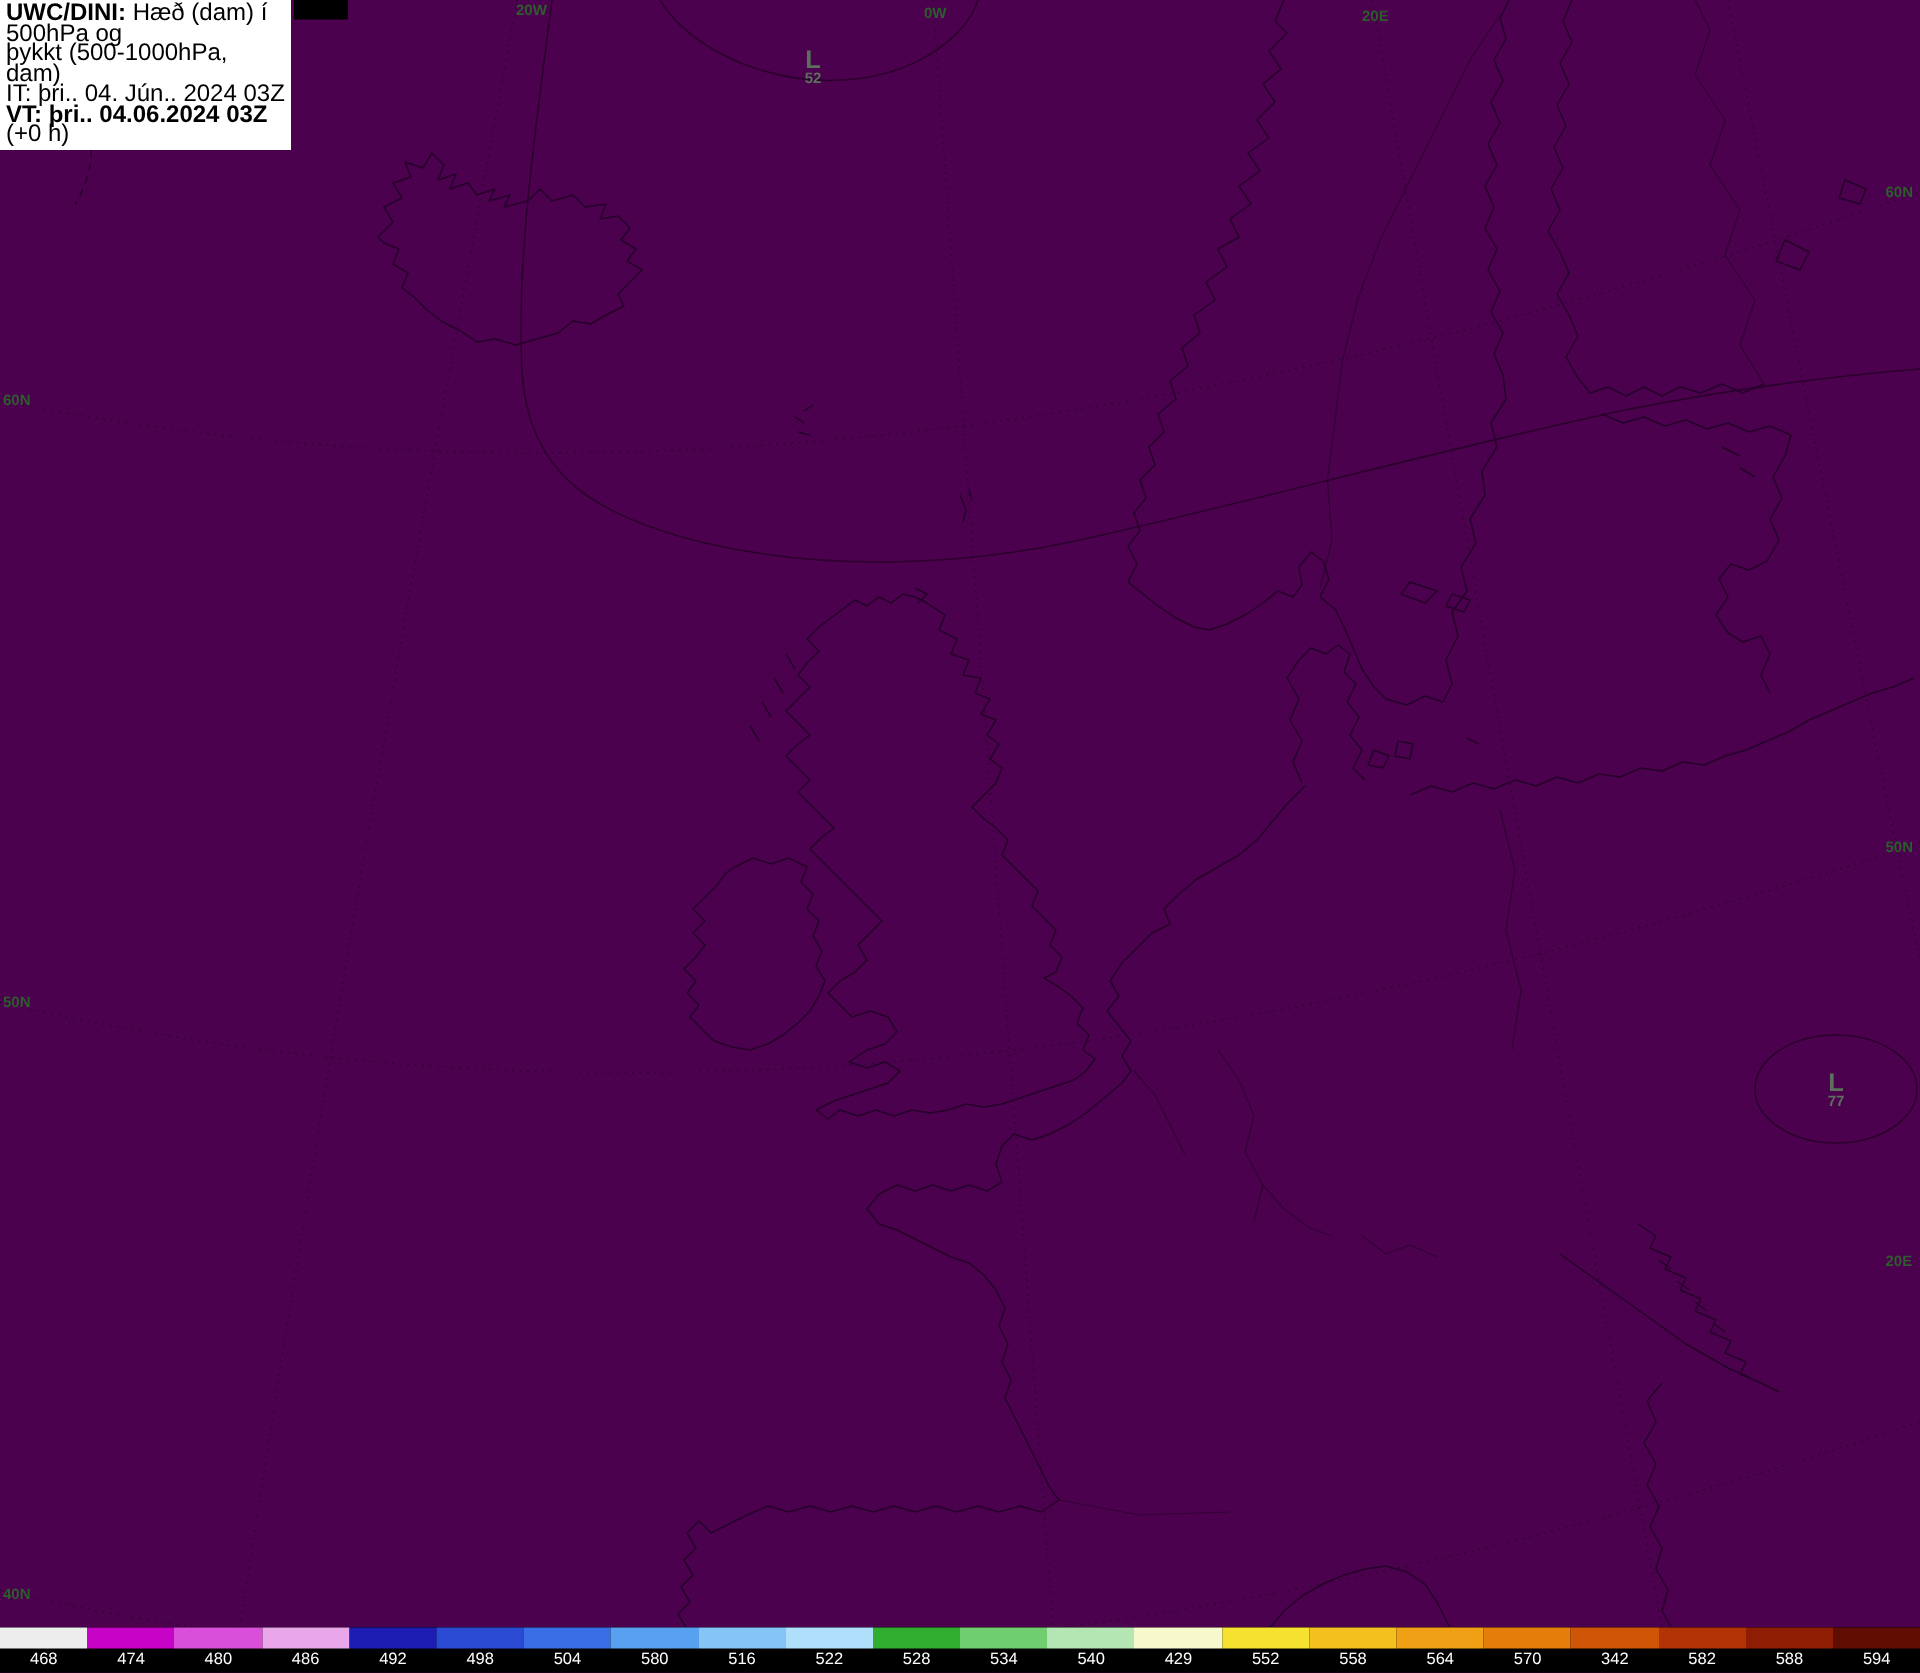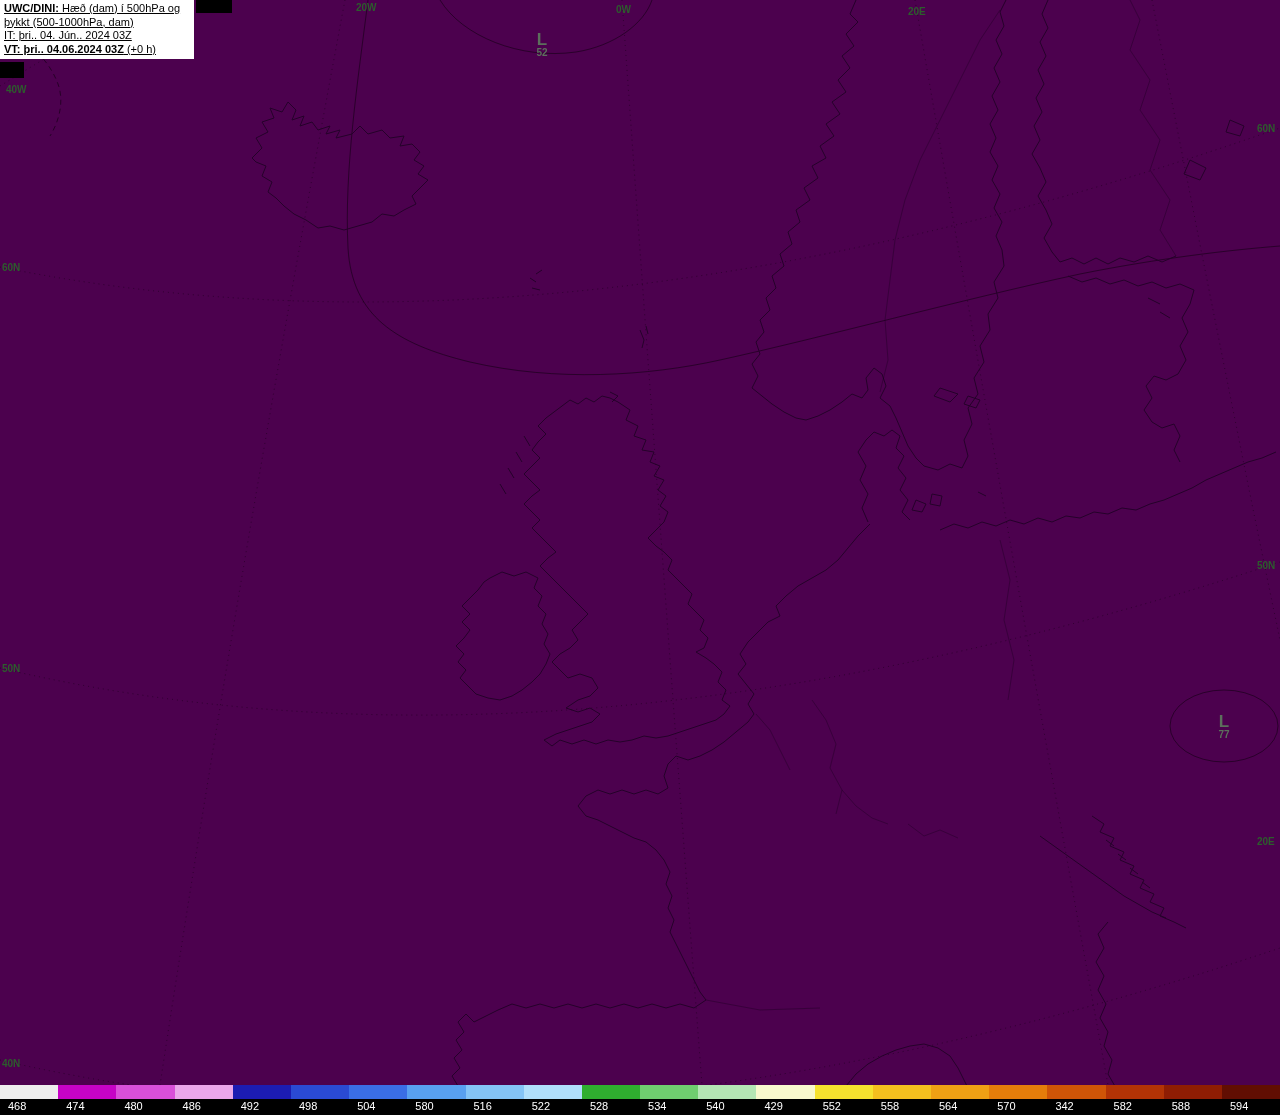--- a/index.html
+++ b/index.html
@@ -7,38 +7,37 @@
     width:1280px;height:1115px;overflow:hidden;background:#000;
     font-family:"Liberation Sans", sans-serif;
   }
   #map{
     position:relative;width:1280px;height:1085px;
     background:#4c014e;overflow:hidden;
   }
   #coast-svg{position:absolute;left:0;top:0}
   .info-box{
     position:absolute;left:0;top:0;width:186px;z-index:6;
-    background:#ffffff;color:#000;font-size:11px;line-height:13.5px;
+    background:#ffffff;color:#000;font-size:16px;line-height:13.5px;
     padding:2px 4px 3px 4px;
-    text-decoration:underline;
   }
   .info-line b{font-weight:bold}
   .grid-label{
     position:absolute;color:#2d5c2d;font-size:10px;font-weight:bold;
     white-space:nowrap;z-index:3;
   }
   .low{position:absolute;text-align:center;color:#5c6f5c;z-index:3}
   .low .sym{font-size:17px;font-weight:bold;line-height:15px}
   .low .val{font-size:10px;font-weight:bold;line-height:11px}
   .black-box{position:absolute;background:#000;z-index:5}
   #colorbar{position:relative;width:1280px;height:30px;background:#000}
   #cb-segments{display:flex;height:14px;width:1280px}
   .cb-seg{flex:1 1 0;height:14px}
   #cb-labels{display:flex;width:1280px;height:16px;color:#fff;font-size:11px}
-  .cb-tick{flex:1 1 0;text-align:left;padding-left:8px;line-height:15px;overflow:hidden}
+  .cb-tick{flex:1 1 0;text-align:left;padding-left:20px;line-height:15px;overflow:hidden}
 </style>
 </head>
 <body>
 
 <div id="map">
 
   <svg id="coast-svg" width="1280" height="1085" viewBox="0 0 1280 1085">
 
     <g stroke="rgba(0,0,0,0.38)" stroke-width="1" fill="none" stroke-dasharray="1,4">
       <path d="M345,0 Q240,560 160,1085"></path>
@@ -116,21 +115,21 @@
   <div class="low" style="left:528px;top:32px;width:28px">
     <div class="sym">L</div>
     <div class="val">52</div>
   </div>
   <div class="low" style="left:1210px;top:714px;width:28px">
     <div class="sym">L</div>
     <div class="val">77</div>
   </div>
 
   <div id="grid-labels">
-      <span class="grid-label" style="left: 356px; top: 2px;">20W</span>
+      <span class="grid-label" style="left: 344px; top: 2px;">20W</span>
       <span class="grid-label" style="left: 616px; top: 4px;">0W</span>
       <span class="grid-label" style="left: 908px; top: 6px;">20E</span>
       <span class="grid-label" style="left: 6px; top: 84px;">40W</span>
       <span class="grid-label" style="left: 2px; top: 262px;">60N</span>
       <span class="grid-label" style="left: 2px; top: 663px;">50N</span>
       <span class="grid-label" style="left: 2px; top: 1058px;">40N</span>
       <span class="grid-label" style="left: 1257px; top: 123px;">60N</span>
       <span class="grid-label" style="left: 1257px; top: 560px;">50N</span>
       <span class="grid-label" style="left: 1257px; top: 836px;">20E</span>
     </div>

